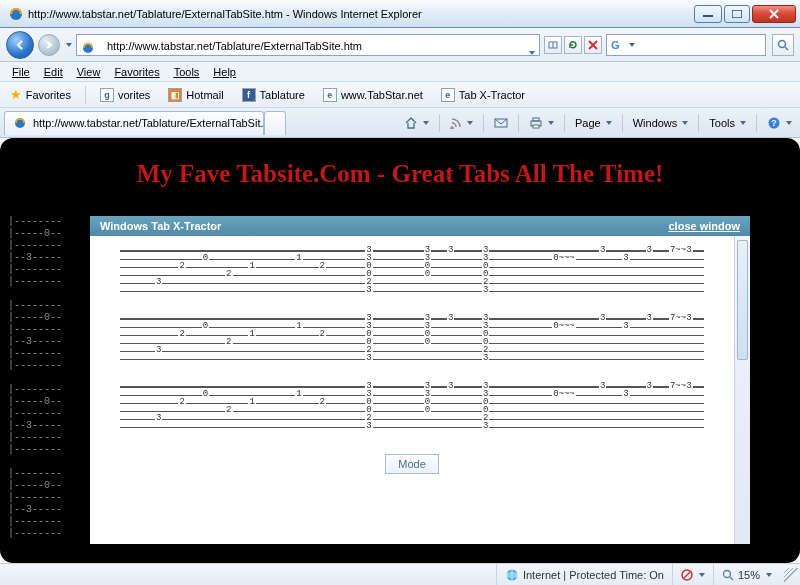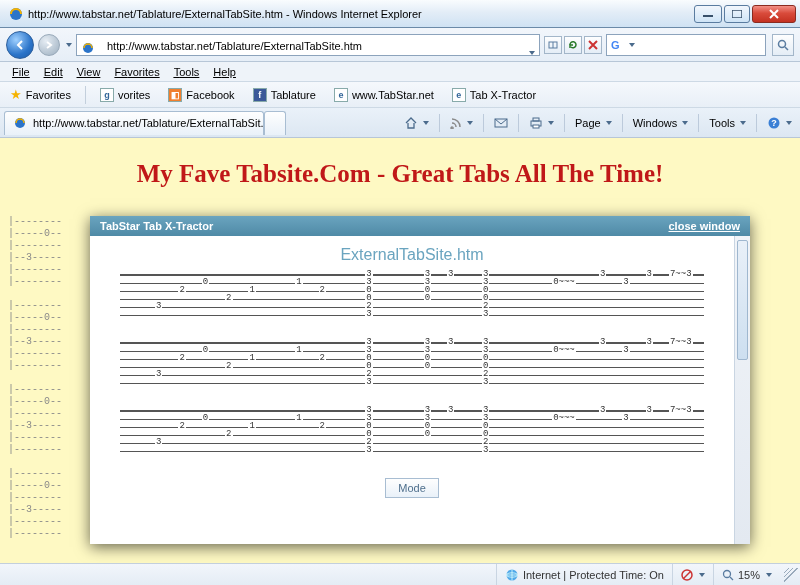--- a/index.html
+++ b/index.html
@@ -37,21 +37,21 @@
   .favbar .sep { width:1px; height:18px; background:#c3cfdc;}
   .favicon { width:14px; height:14px; display:inline-flex; align-items:center; justify-content:center; border:1px solid #8aa; background:#fff; font-size:9px; color:#369; font-weight:bold; }
   
   .tabrow { height:30px; background:linear-gradient(#eaf1f9,#dce7f2); border-bottom:1px solid #b7c6d7; display:flex; align-items:center; padding:0 4px;}
   .tab { height:24px; background:linear-gradient(#fefefe,#e9f1f9); border:1px solid #a8bdd2; border-bottom:none; border-radius:3px 3px 0 0; display:flex; align-items:center; padding:0 8px; gap:6px; max-width:260px;}
   .cmdright { margin-left:auto; display:flex; align-items:center; gap:6px; }
   .cmdbtn { display:flex; align-items:center; gap:3px; padding:2px 4px;}
   .dd { width:0;height:0;border-left:3px solid transparent;border-right:3px solid transparent;border-top:4px solid #4b6b8c; display:inline-block; margin-left:2px;}
   .cmdsep { width:1px; height:18px; background:#bccadb; }
   
-  .viewport { position:relative; height: calc(585px - 28px - 34px - 20px - 26px - 30px - 22px); background:#fef9c3; overflow:hidden;}
+  .viewport { position:relative; height: calc(585px - 28px - 34px - 20px - 26px - 30px - 22px); background:#000000; overflow:hidden;border-radius:13px;}
   .pageHeading { text-align:center; color:#c01818; font-family:"Times New Roman",serif; font-weight:bold; font-size:25px; padding:22px 0 12px; }
   .bg-tab { position:absolute; left:8px; top:78px; color:#8a8a8a; font-family:"Courier New",monospace; font-size:10px; line-height:12px; white-space:pre; }
   .modal { position:absolute; left:90px; top:78px; width:660px; height:328px; background:#fff; box-shadow:0 3px 14px rgba(0,0,0,.6);}
   .modalhdr { height:20px; background:linear-gradient(#6aa4bf,#4f8aa6); color:#fff; font-weight:bold; display:flex; align-items:center; padding:0 10px; font-size:11px;}
   .modalhdr .closew { margin-left:auto; text-decoration:underline; font-weight:bold; cursor:pointer;}
   .modalbody { position:relative; height:calc(100% - 20px); display:flex;}
   .modalscroll { flex:1; overflow:auto; padding:8px 16px 8px 16px;}
   .modalbody .vscroll { width:16px; background:linear-gradient(#f1f4f8,#e3e9f1); border-left:1px solid #c9d5e2; position:relative;}
   .vscroll .thumb { position:absolute; left:2px; right:2px; top:4px; height:120px; background:linear-gradient(#e9f0f8,#cddff0); border:1px solid #9fb7cf; border-radius:2px;}
   .filetitle { text-align:center; color:#6aa4bf; font-size:16px; margin:2px 0 10px; font-family:Arial,sans-serif;}
@@ -174,21 +174,21 @@
       <span class="star">★</span>
       <span>Favorites</span>
     </div>
   <div class="sep"></div>
   <div class="favbtn">
       <span class="favicon">g</span>
       <span>vorites</span>
     </div>
   <div class="favbtn">
       <span class="favicon" style="background:#f07f2e;color:#fff">◧</span>
-      <span>Facebook</span>
+      <span>Hotmail</span>
     </div>
   <div class="favbtn">
       <span class="favicon" style="background:#3b5998;color:#fff">f</span>
       <span>Tablature</span>
     </div>
   <div class="favbtn">
       <span class="favicon">e</span>
       <span>www.TabStar.net</span>
     </div>
   <div class="favbtn">
@@ -290,26 +290,25 @@
 
 |--------
 |-----0--
 |--------
 |--3-----
 |--------
 |--------</pre>
 
   <div class="modal">
     <div class="modalhdr">
-      <span>TabStar Tab X-Tractor</span>
+      <span>Windows Tab X-Tractor</span>
       <span class="closew">close window</span>
     </div>
     <div class="modalbody">
       <div class="modalscroll">
-        <div class="filetitle">ExternalTabSite.htm</div>
         <div id="tabs-container">
             <div class="tabblock">
               <div class="lines">
                 <div></div>
                 <div></div>
                 <div></div>
                 <div></div>
                 <div></div>
                 <div></div>
               </div>

